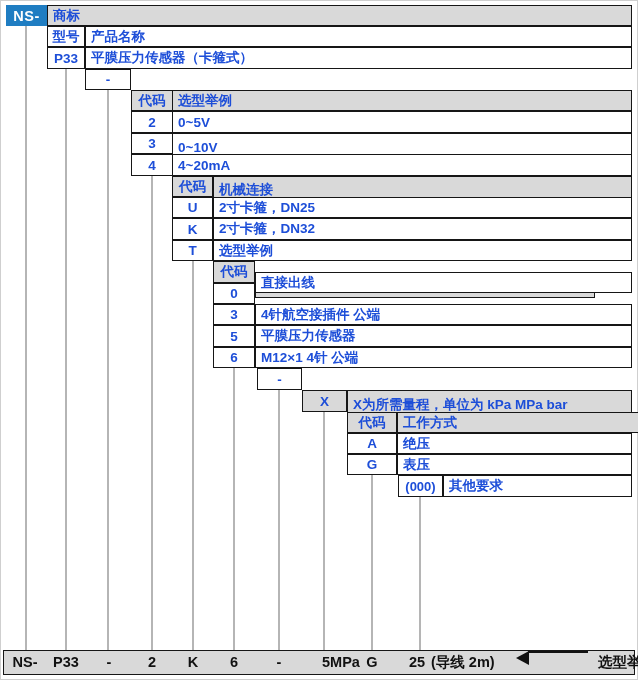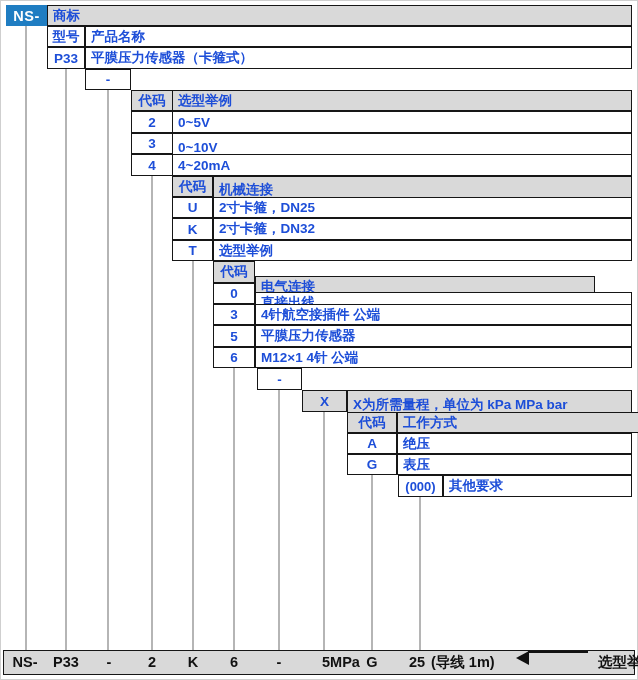--- a/index.html
+++ b/index.html
@@ -68,21 +68,21 @@
 <div class="cell center" style="left:172px;top:197px;width:41px;height:21px;">U</div>
 <div class="cell pad" style="left:213px;top:197px;width:419px;height:21px;">2寸卡箍，DN25</div>
 <div class="cell center" style="left:172px;top:218px;width:41px;height:22px;">K</div>
 <div class="cell pad" style="left:213px;top:218px;width:419px;height:22px;">2寸卡箍，DN32</div>
 <div class="cell center" style="left:172px;top:240px;width:41px;height:21px;">T</div>
 <div class="cell pad" style="left:213px;top:240px;width:419px;height:21px;">选型举例</div>
 
 <div class="cell gray center" style="left:213px;top:261px;width:42px;height:22px;">代码</div>
 <div class="cell gray pad" style="left:255px;top:276px;width:340px;height:22px;">电气连接</div>
 <div class="cell center" style="left:213px;top:283px;width:42px;height:21px;">0</div>
-<div class="cell pad" style="left:255px;top:292px;width:377px;height:21px;">直接出线</div>
+<div class="cell pad" style="left:255px;top:272px;width:377px;height:21px;">直接出线</div>
 <div class="cell center" style="left:213px;top:304px;width:42px;height:21px;">3</div>
 <div class="cell pad" style="left:255px;top:304px;width:377px;height:21px;">4针航空接插件 公端</div>
 <div class="cell center" style="left:213px;top:325px;width:42px;height:22px;">5</div>
 <div class="cell pad" style="left:255px;top:325px;width:377px;height:22px;">平膜压力传感器</div>
 <div class="cell center" style="left:213px;top:347px;width:42px;height:21px;">6</div>
 <div class="cell pad" style="left:255px;top:347px;width:377px;height:21px;">M12×1 4针 公端</div>
 
 <div class="cell center" style="left:257px;top:368px;width:45px;height:22px;">-</div>
 
 <div class="cell gray center" style="left:302px;top:390px;width:45px;height:22px;">X</div>
@@ -113,17 +113,17 @@
   <span class="ctr" style="left:21px;">NS-</span>
   <span class="ctr" style="left:62px;">P33</span>
   <span class="ctr" style="left:105px;">-</span>
   <span class="ctr" style="left:148px;">2</span>
   <span class="ctr" style="left:189px;">K</span>
   <span class="ctr" style="left:230px;">6</span>
   <span class="ctr" style="left:275px;">-</span>
   <span class="ctr" style="left:337px;">5MPa</span>
   <span class="ctr" style="left:368px;">G</span>
   <span class="ctr" style="left:413px;">25</span>
-  <span style="left:427px;">(导线 1m)</span>
+  <span style="left:427px;">(导线 2m)</span>
   <span class="arrow-head"></span>
   <span class="arrow-line"></span>
   <span style="left:594px;">选型举例</span>
 </div>
 
 </body></html>

